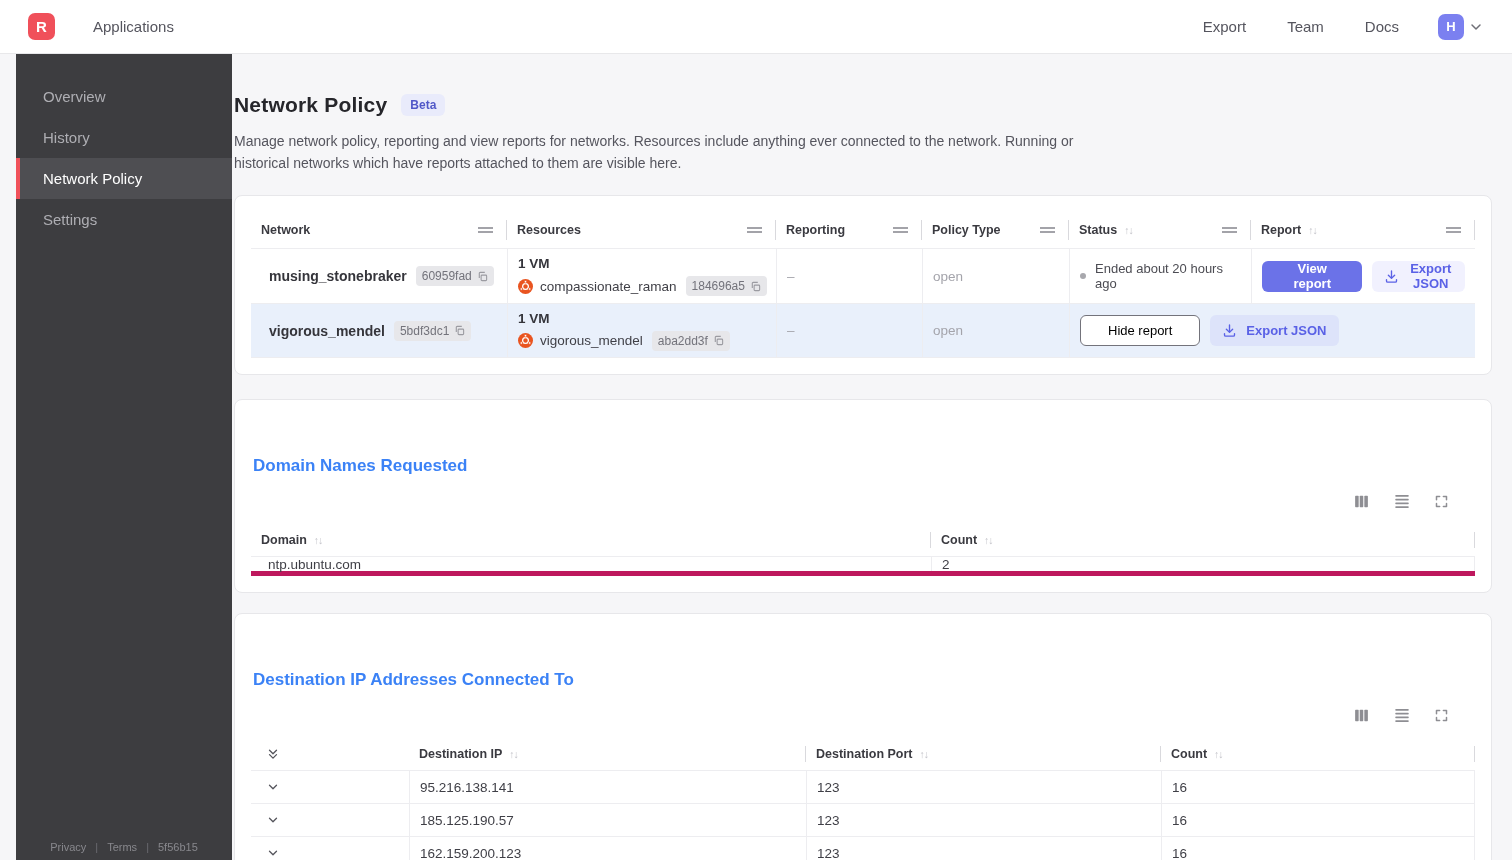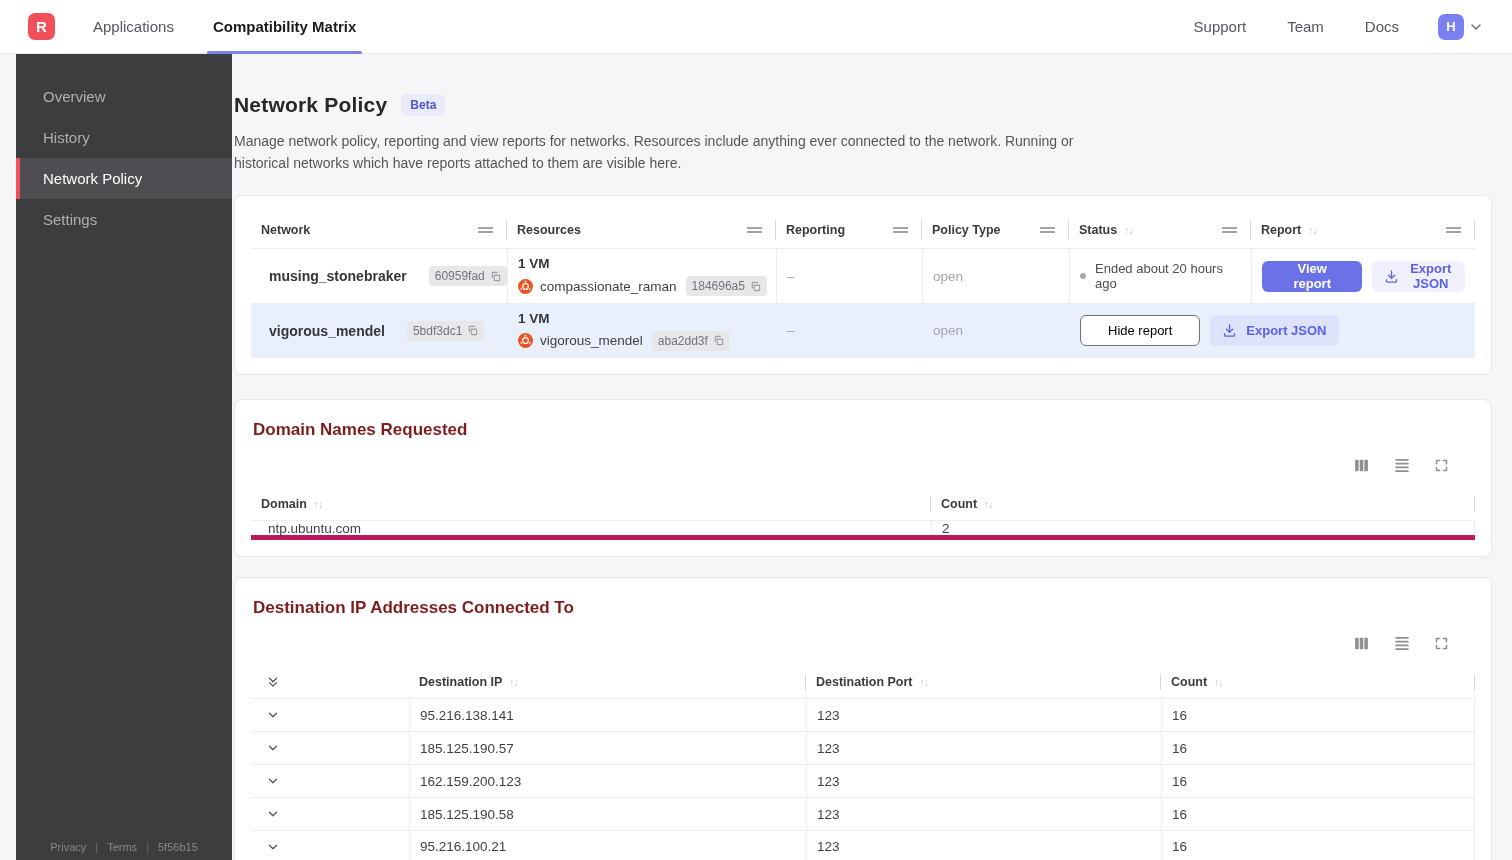--- a/index.html
+++ b/index.html
@@ -65,37 +65,37 @@
   
   .nt-h { height:36px; }
   .c1{width:256px;} .c2{width:269px;} .c3{width:146px;} .c4{width:147px;} .c5{width:182px;} .c6{flex:1;}
   .nt-row { height:55px; }
   .nt-row .tcell + .tcell { border-left:1px solid #ededf0; }
   .nt-row:last-child { border-bottom:1px solid #ededf0; }
   .nt-row.hl { background:#e9f0fb; }
   .nt-row .c1 { padding-left:18px; }
   .netname { font-weight:bold; font-size:14px; color:#35353b; }
   .pill { display:inline-flex; align-items:center; gap:5px; background:#e7e7ea; color:#73737b;
-    font-size:12px; border-radius:4px; padding:3px 6px; margin-left:22px; cursor:default; }
+    font-size:12px; border-radius:4px; padding:3px 6px; margin-left:9px; cursor:default; }
   .pill .icon { cursor:pointer; color:#9b9ba1; }
   .res-cell { flex-direction:column; align-items:flex-start !important; justify-content:center; gap:5px; display:flex; }
   .vmcount { font-weight:bold; font-size:13.5px; color:#35353b; }
   .res-line { display:flex; align-items:center; gap:7px; font-size:13.5px; }
   .muted { color:#a4a4ab; }
   .status-dot { width:6px; height:6px; border-radius:50%; background:#a8a8ad; margin-right:9px; flex:none; }
   .status-text { font-size:13px; color:#4c4c53; }
   .btn { border-radius:6px; font-size:13px; font-weight:bold; height:31px; display:inline-flex;
     align-items:center; justify-content:center; padding:0 27px; cursor:pointer; border:none;
     font-family:inherit; }
   .btn-primary { background:#6b72e8; color:#fff; }
   .btn-outline { background:#fff; color:#000000; border:1px solid #73737b; font-weight:normal; }
   .btn-export { background:rgba(99,102,241,.09); color:#5a61e6; gap:9px; margin-left:10px; padding:0 12px; }
 
   
-  .card-title { font-size:17px; font-weight:bold; color:#7f1d1d; padding:4px 2px 0; }
+  .card-title { font-size:17px; font-weight:bold; color:#3b82f6; padding:4px 2px 0;margin-top:36px; }
   .toolbar { display:flex; justify-content:flex-end; align-items:center; gap:23px;
     margin-top:16px; padding-right:26px; color:#8e8e93; }
   .toolbar .icon { cursor:pointer; }
 
   
   .dom-h { height:32px; margin-top:14px; }
   .dc1{width:680px;} .dc2{flex:1;}
   .dom-row { height:20px; border-bottom:5px solid #be185d; }
   .dom-row .dc1 { padding-left:17px; }
   .dom-row .dc2 { border-left:1px solid #ededf0; border-right:1px solid #ededf0; }
@@ -110,24 +110,23 @@
   .dest-row:last-child { border-bottom:1px solid #ededf0; }
   .chev { color:#55555c; cursor:pointer; }
 </style>
 </head>
 <body>
 
 <div class="topnav" data-interactable="false">
   <div class="logo" data-interactable="true">R</div>
   <div class="nav-tabs" data-interactable="false">
     <div class="tab" data-interactable="true">Applications</div>
-    <div class="tab active" data-interactable="true">Compatibility Matrix</div>
   </div>
   <div class="nav-right" data-interactable="false">
-    <div class="nav-link" data-interactable="true">Support</div>
+    <div class="nav-link" data-interactable="true">Export</div>
     <div class="nav-link" data-interactable="true">Team</div>
     <div class="nav-link" data-interactable="true">Docs</div>
     <div class="avatar-group" data-interactable="true">
       <div class="avatar" data-interactable="true">H</div>
       <span class="icon" data-interactable="false" style="color:#6f6f76;">
         <svg width="16" height="16" viewBox="0 0 24 24" fill="none" stroke="currentColor" stroke-width="2.2" stroke-linecap="round" stroke-linejoin="round">
             <path d="m6 9 6 6 6-6"></path>
           </svg>
       </span>
     </div>

